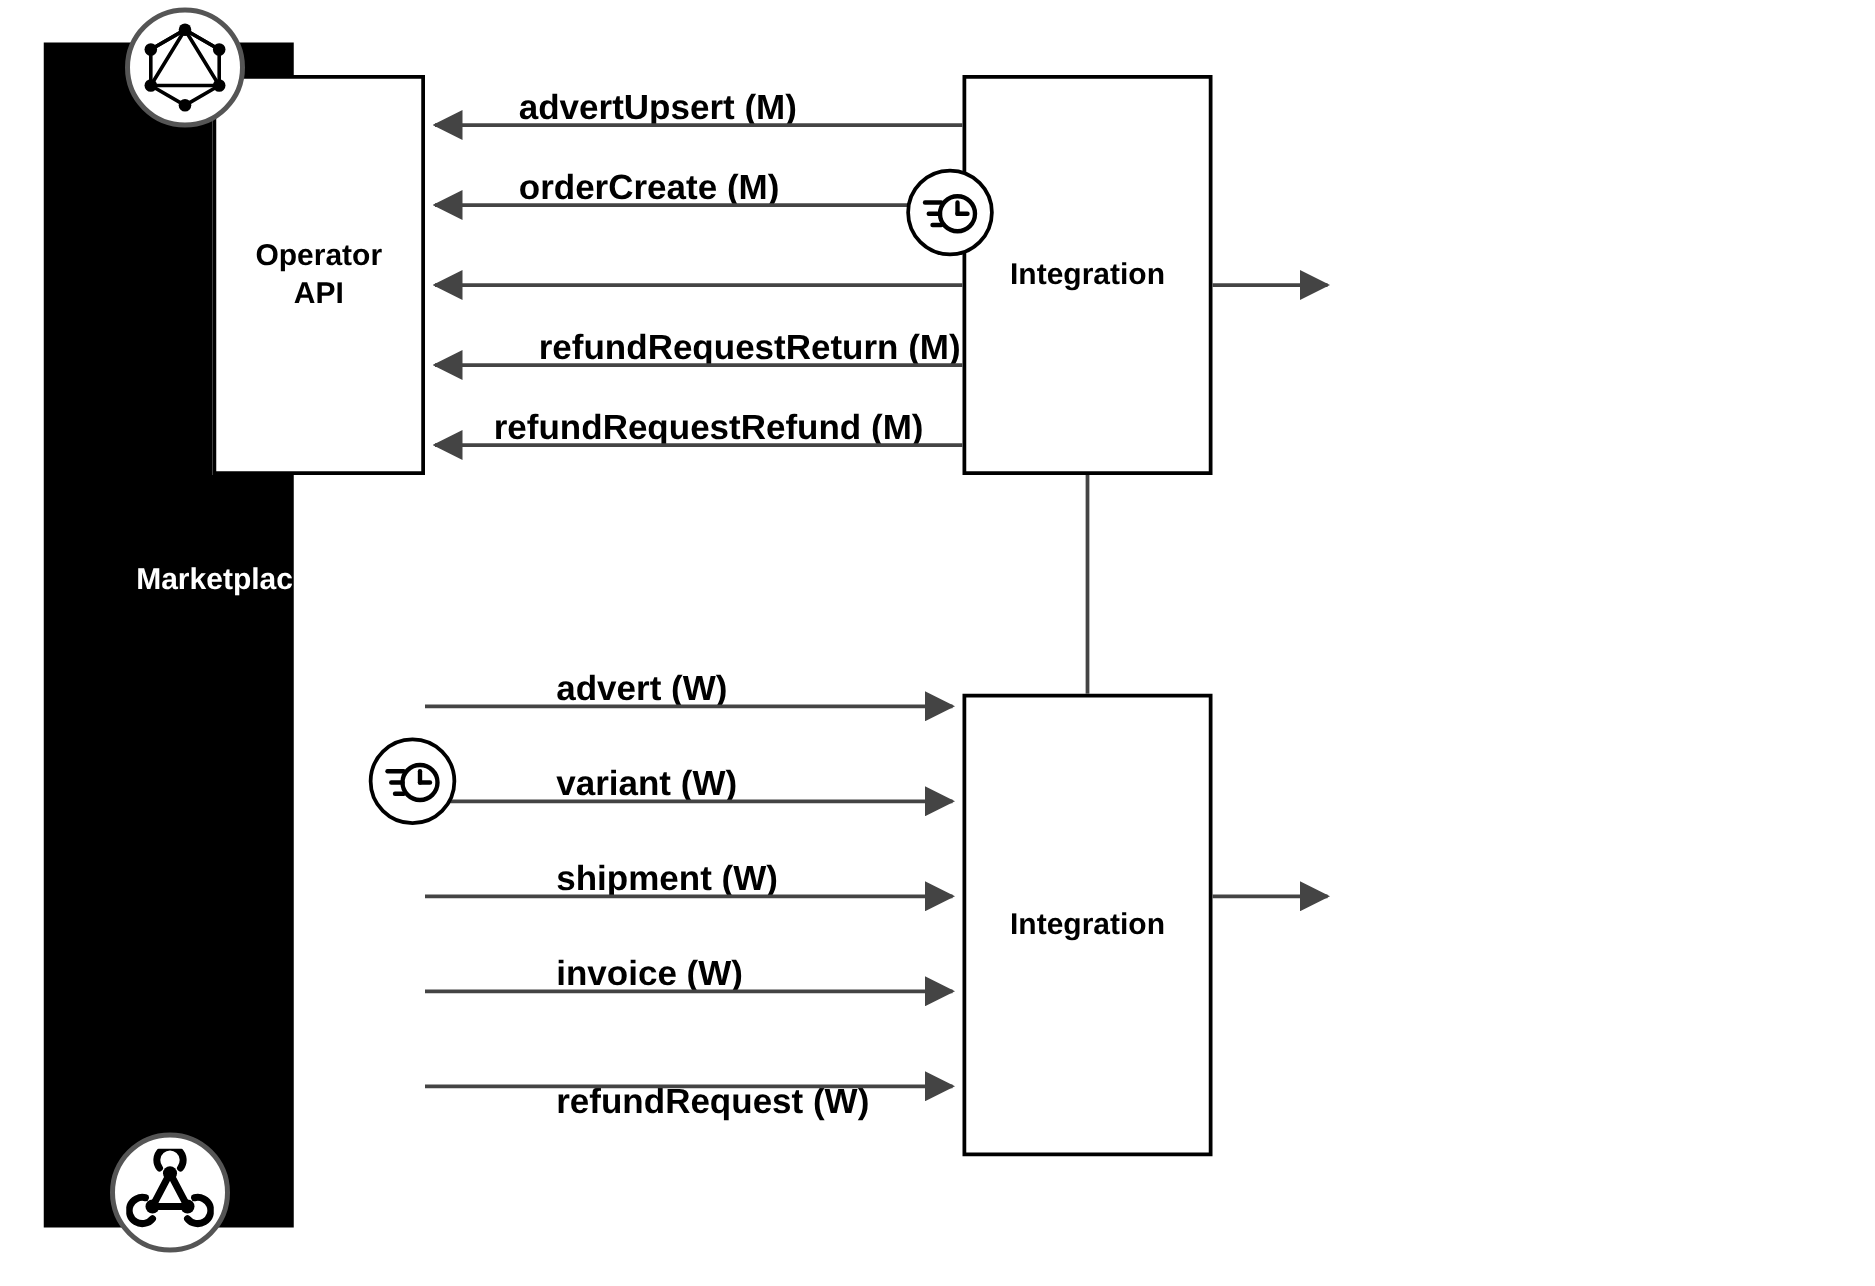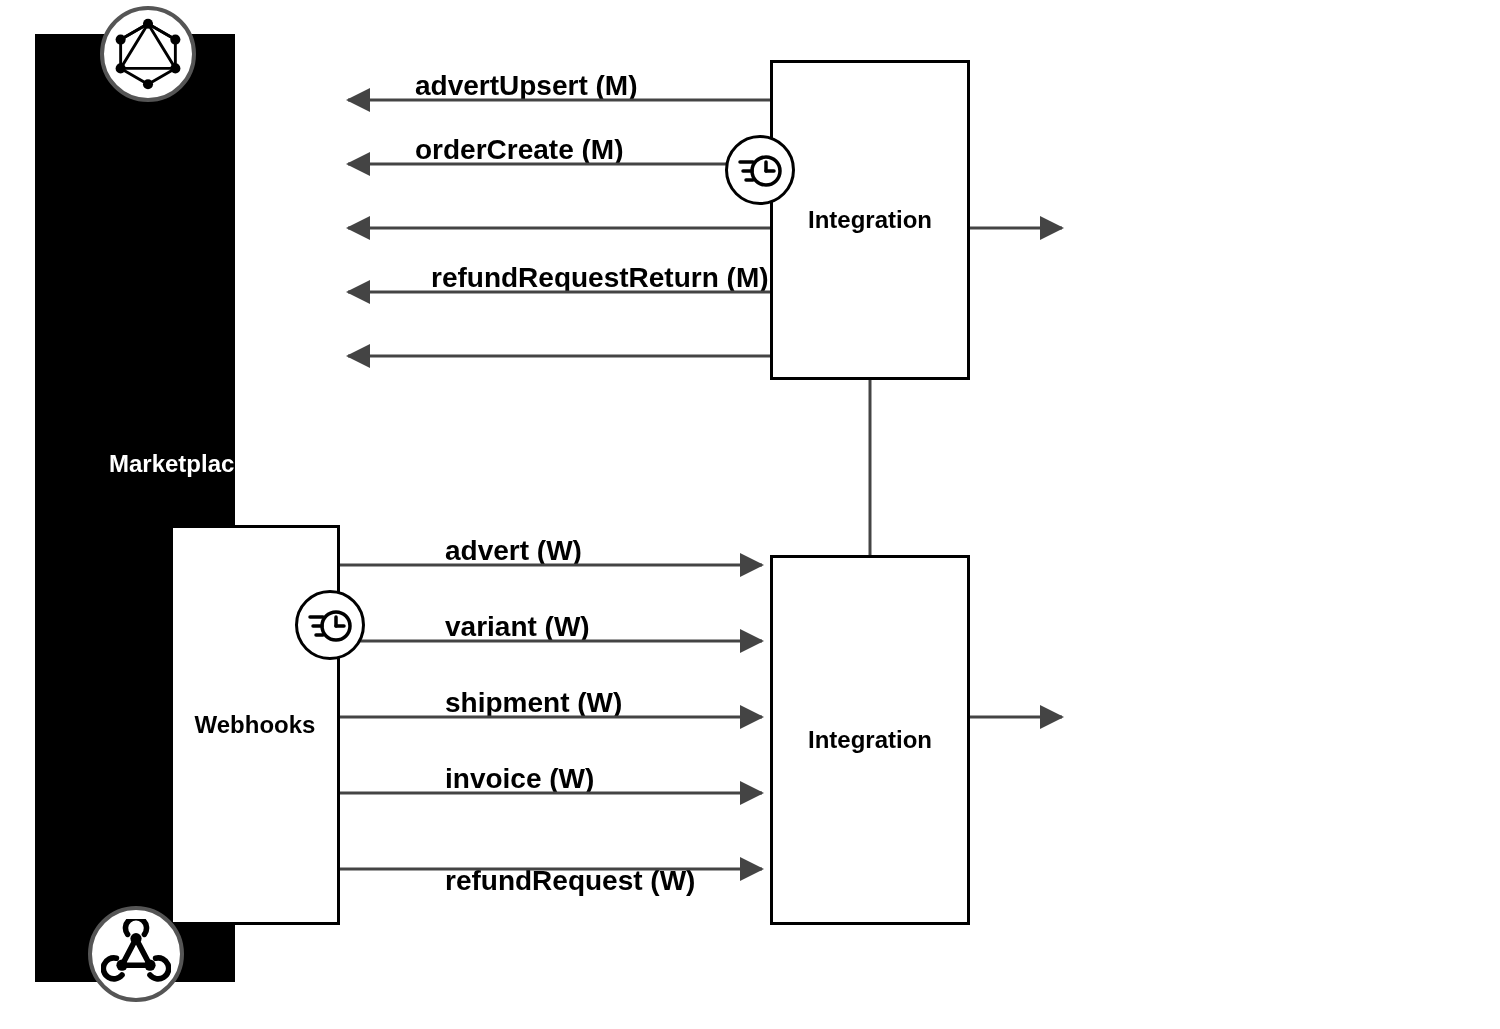--- a/index.html
+++ b/index.html
@@ -68,37 +68,41 @@
   }
 </style>
 </head>
 <body>
 
 <div class="stage">
 
   <div class="black-bar" style="left:35px; top:34px; width:200px; height:948px;"></div>
   <div class="bar-label" style="left:35px; top:450px; width:200px;">Marketplacer</div>
 
-
-  <div class="box" style="left:170px; top:525px; width:170px; height:400px; font-size:24px;">
-    <span>Webhooks</span>
-  </div>
+  <div class="box" style="left:170px; top:60px; width:170px; height:320px; font-size:24px;">
+    <div class="multiline">
+      <div>Operator</div>
+      <div>API</div>
+    </div>
+  </div>
+
 
   <div class="box" style="left:770px; top:60px; width:200px; height:320px; font-size:24px;">
     <span>Integration</span>
   </div>
 
   <div class="box" style="left:770px; top:555px; width:200px; height:370px; font-size:24px;">
     <span>Integration</span>
   </div>
 
 
   <div class="arrow-label" style="left:415px; top:70px;">advertUpsert (M)</div>
   <div class="arrow-label" style="left:415px; top:134px;">orderCreate (M)</div>
   <div class="arrow-label" style="left:395px; top:262px;margin-left:36px;">refundRequestReturn (M)</div>
+  <div class="arrow-label" style="left:395px; top:326px;">refundRequestRefund (M)</div>
 
   <div class="arrow-label" style="left:445px; top:535px;">advert (W)</div>
   <div class="arrow-label" style="left:445px; top:611px;">variant (W)</div>
   <div class="arrow-label" style="left:445px; top:687px;">shipment (W)</div>
   <div class="arrow-label" style="left:445px; top:763px;">invoice (W)</div>
   <div class="arrow-label" style="left:445px; top:865px;">refundRequest (W)</div>
 
   <svg class="lines">
     <defs>
       <marker id="arrowR" viewBox="0 0 12 12" refX="11" refY="6" markerWidth="8" markerHeight="8" orient="auto">

